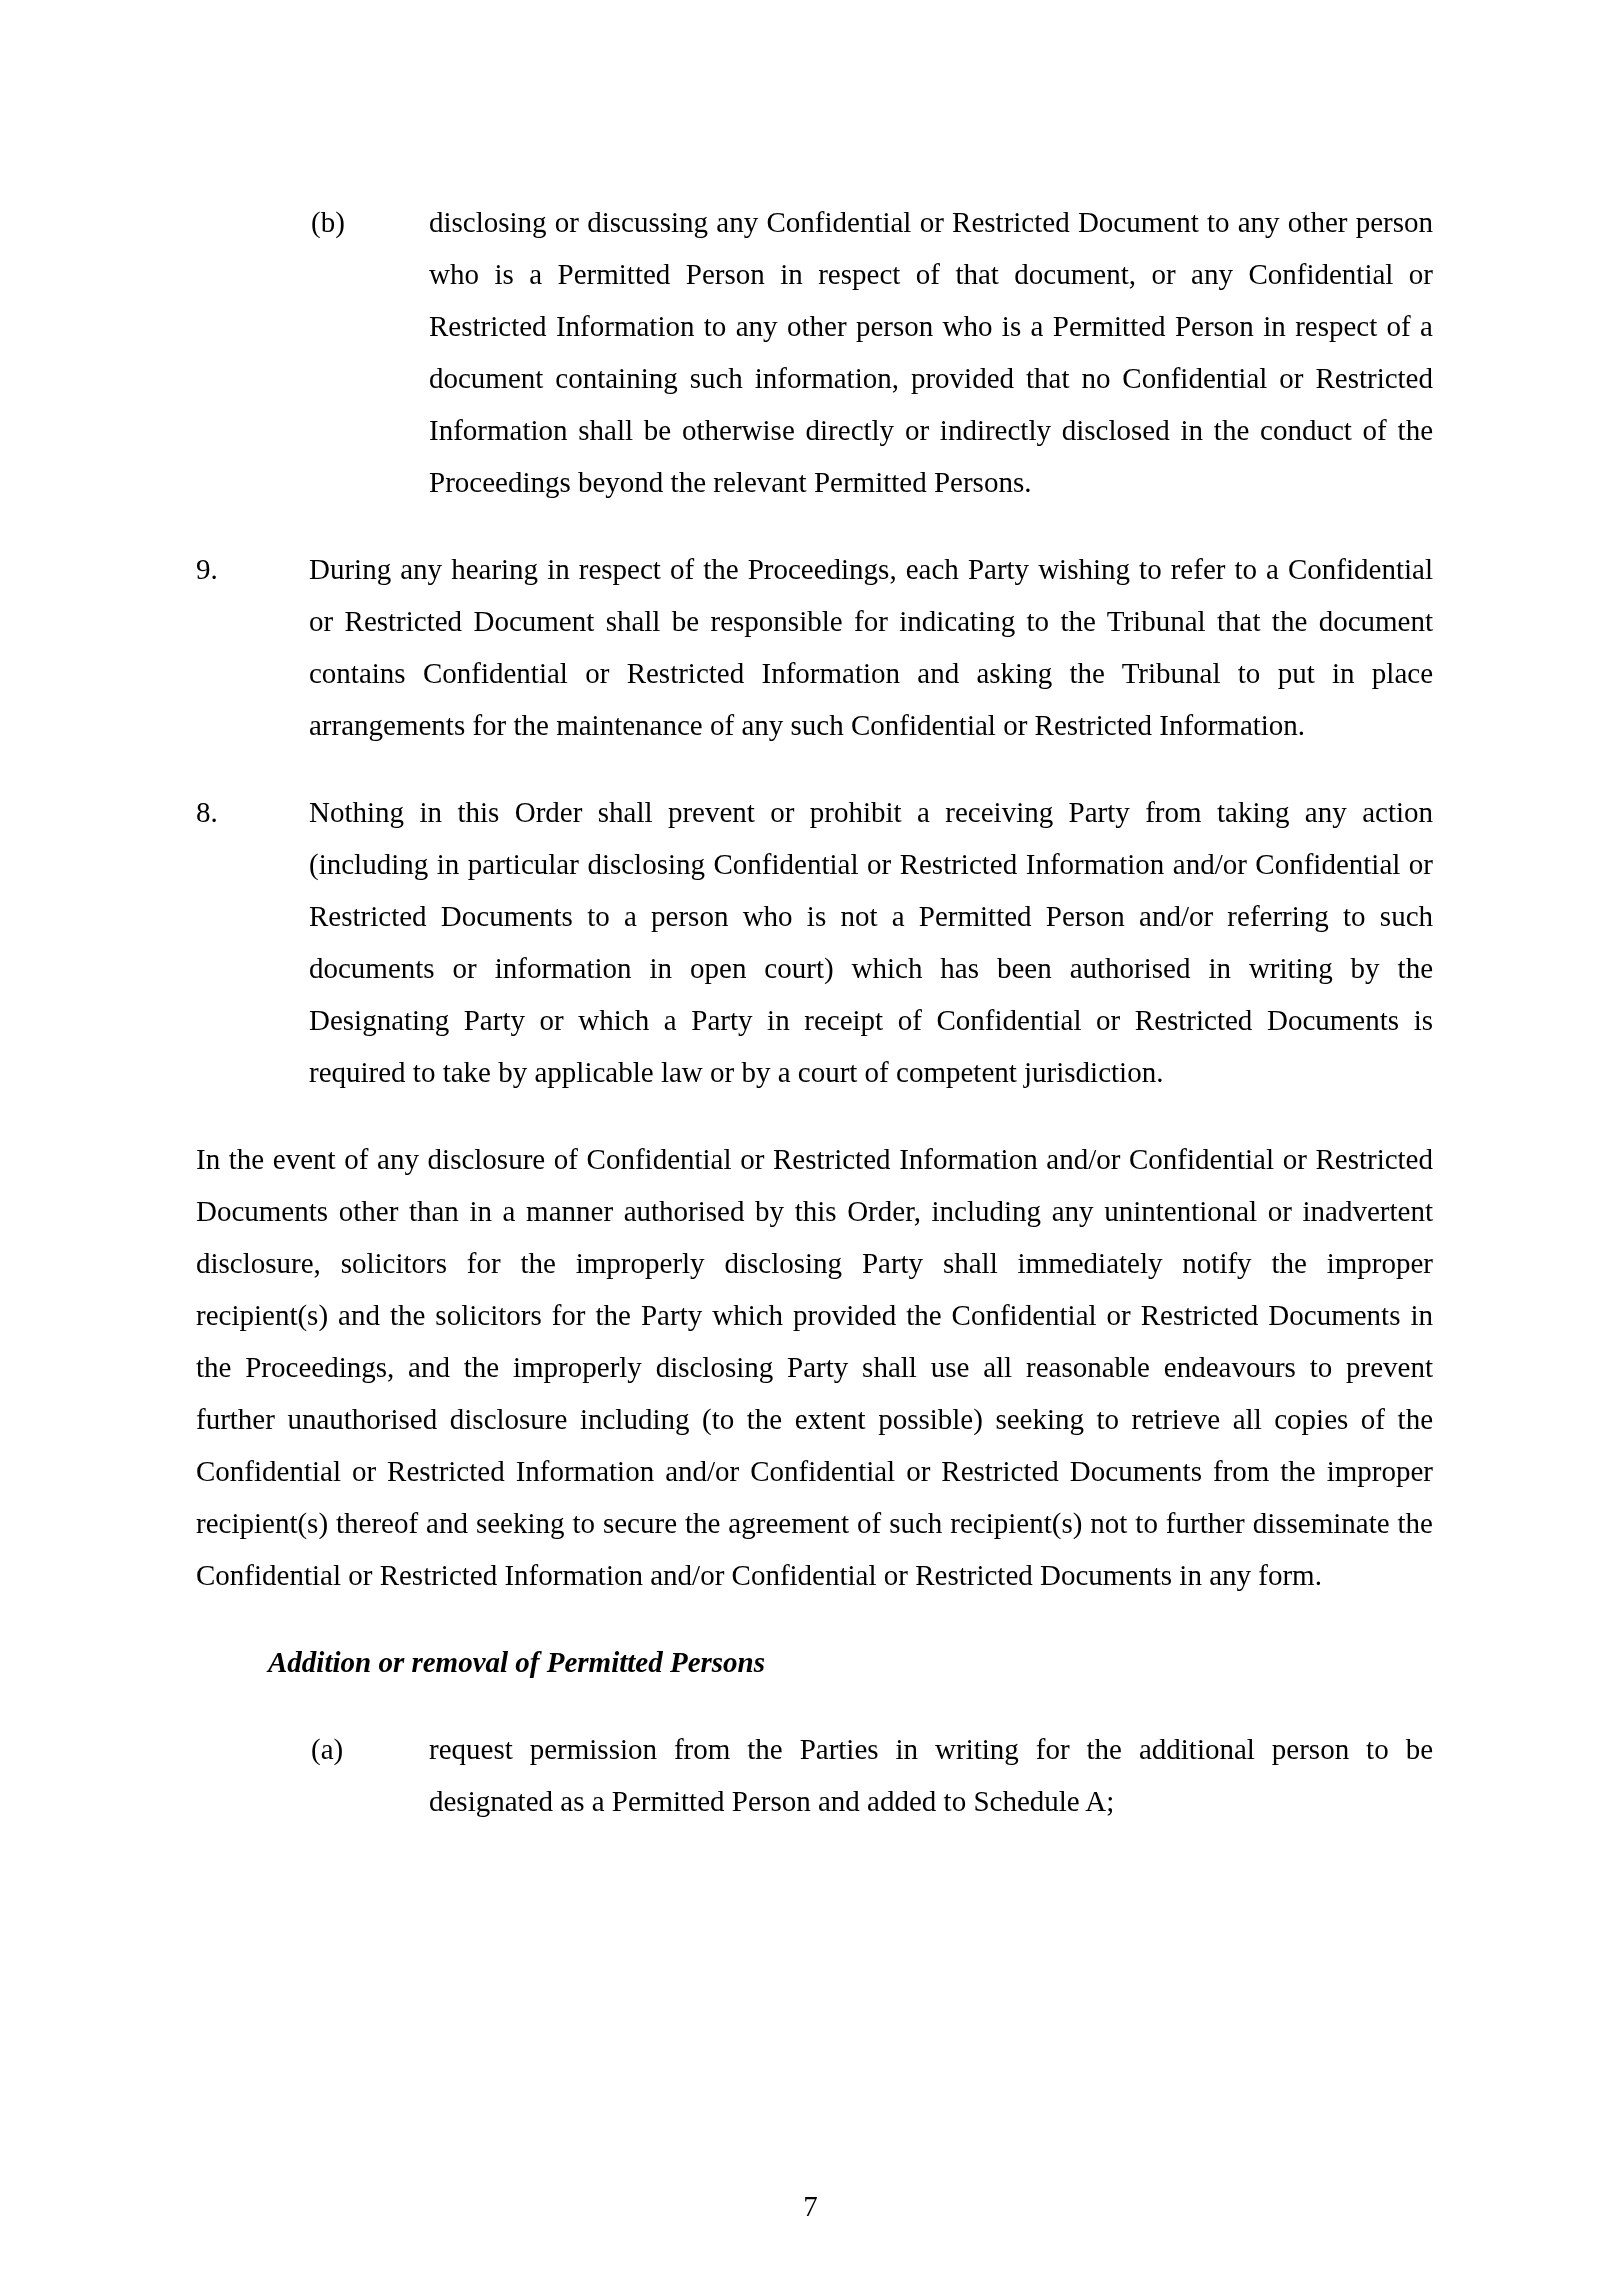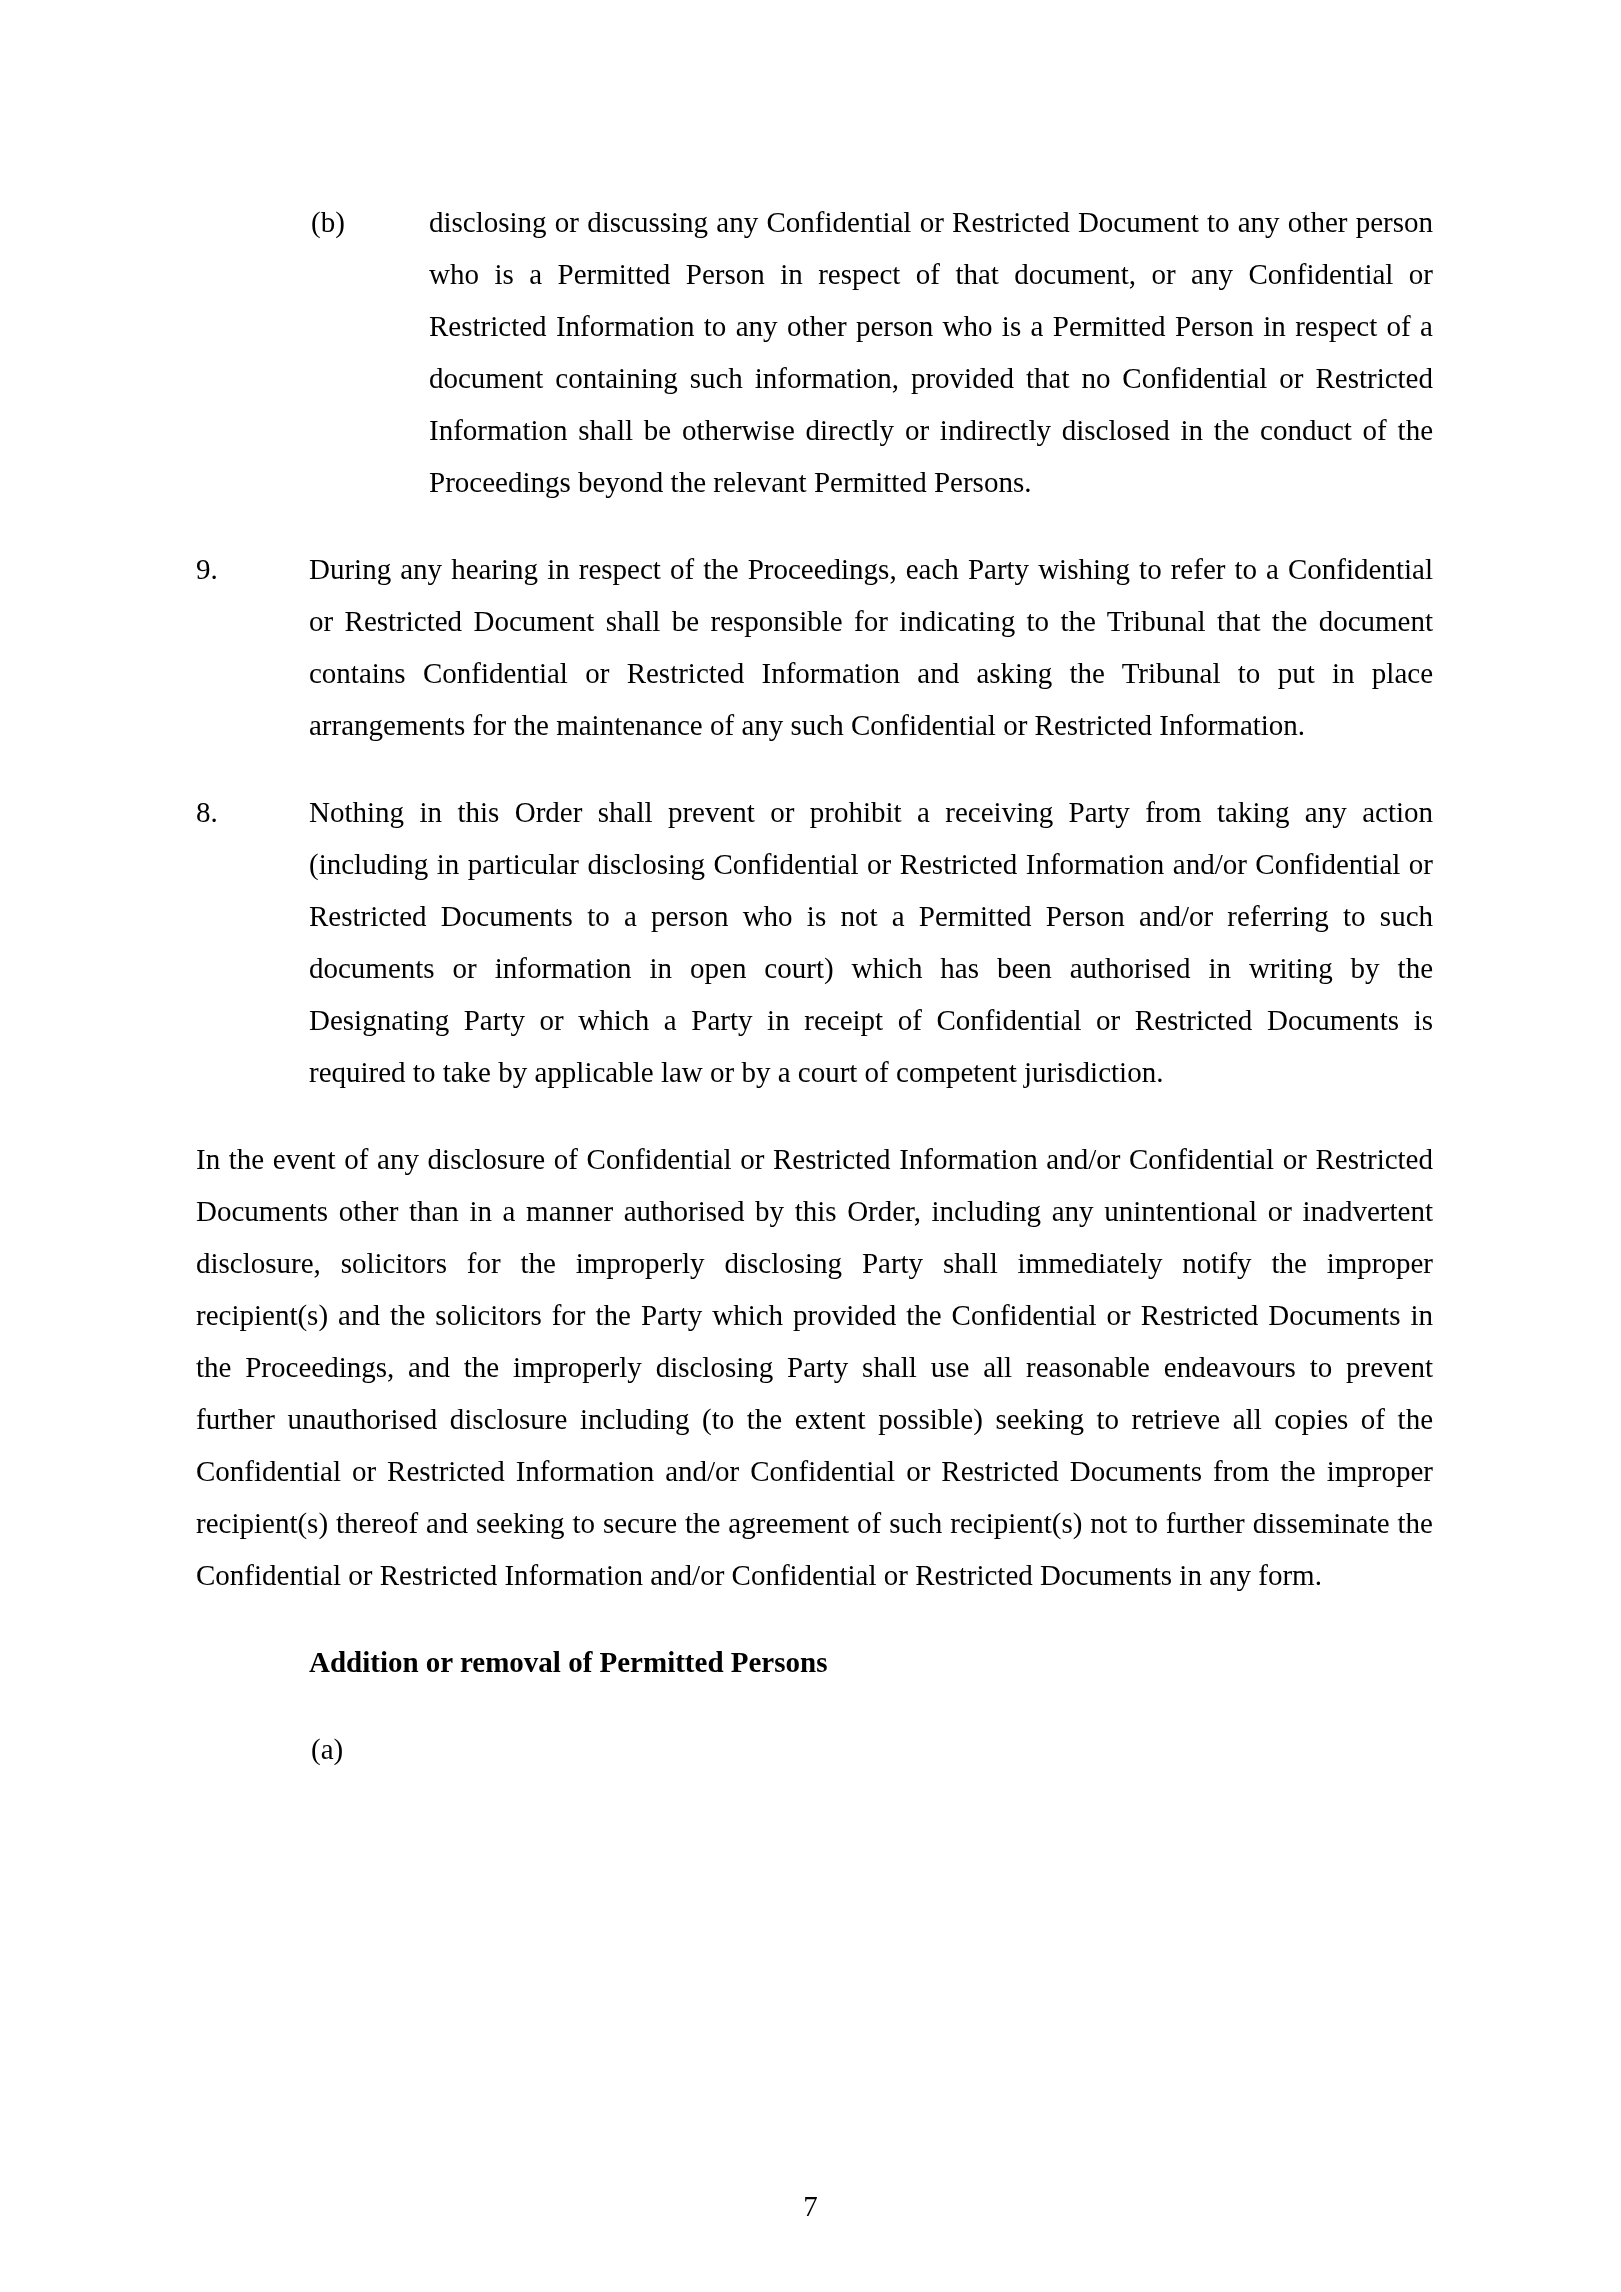--- a/index.html
+++ b/index.html
@@ -38,21 +38,22 @@
   .sub {
     margin-left: 115px; 
   }
   .sub .num {
     flex: 0 0 118px; 
   }
   .heading {
     font-weight: bold;
     font-size: 29px;
     line-height: 52px;
-    margin: 0 0 35px 113px;
+    margin: 0 0 35px 72px;
+    font-style: italic;
   }
   .page-number {
     position: absolute;
     top: 2180px;
     left: 0;
     width: 100%;
     text-align: center;
     line-height: 52px;
   }
 </style>
@@ -79,19 +80,20 @@
 
     <div class="para">
       <div class="body">In the event of any disclosure of Confidential or Restricted Information and/or Confidential or Restricted Documents other than in a manner authorised by this Order, including any unintentional or inadvertent disclosure, solicitors for the improperly disclosing Party shall immediately notify the improper recipient(s) and the solicitors for the Party which provided the Confidential or Restricted Documents in the Proceedings, and the improperly disclosing Party shall use all reasonable endeavours to prevent further unauthorised disclosure including (to the extent possible) seeking to retrieve all copies of the Confidential or Restricted Information and/or Confidential or Restricted Documents from the improper recipient(s) thereof and seeking to secure the agreement of such recipient(s) not to further disseminate the Confidential or Restricted Information and/or Confidential or Restricted Documents in any form.</div>
     </div>
 
     <div class="heading">Addition or removal of Permitted Persons</div>
 
 
     <div class="para sub">
       <span class="num">(a)</span>
+      <div class="body">request permission from the Parties in writing for the additional person to be designated as a Permitted Person and added to Schedule A;</div>
     </div>
 
   </div>
 
   <div class="page-number">7</div>
 </div>
 
 
 </body></html>

